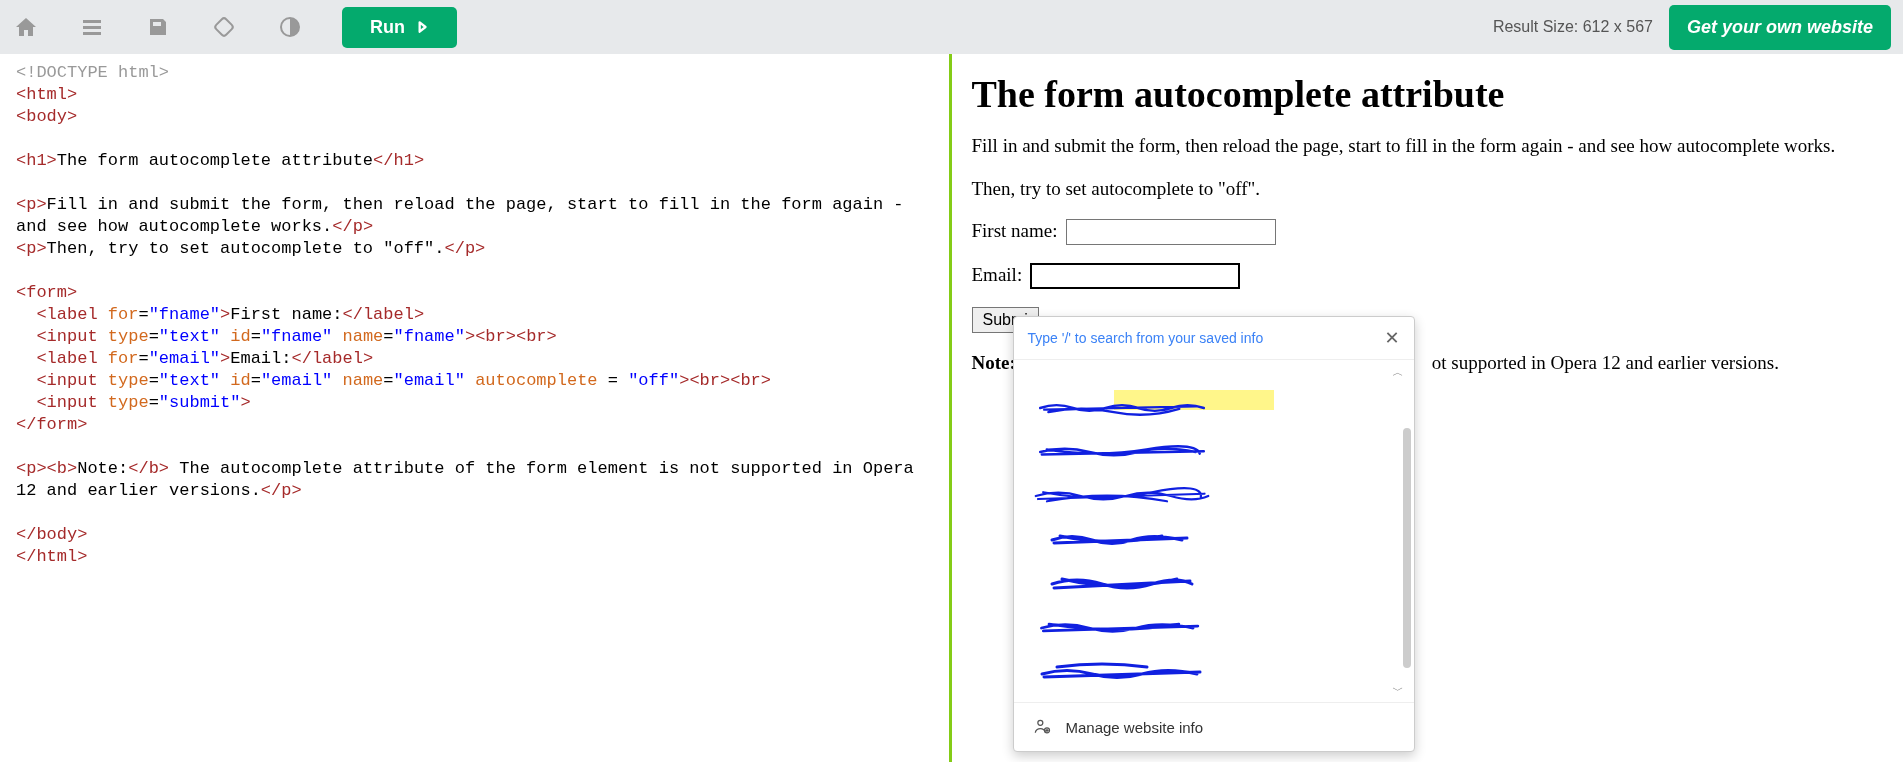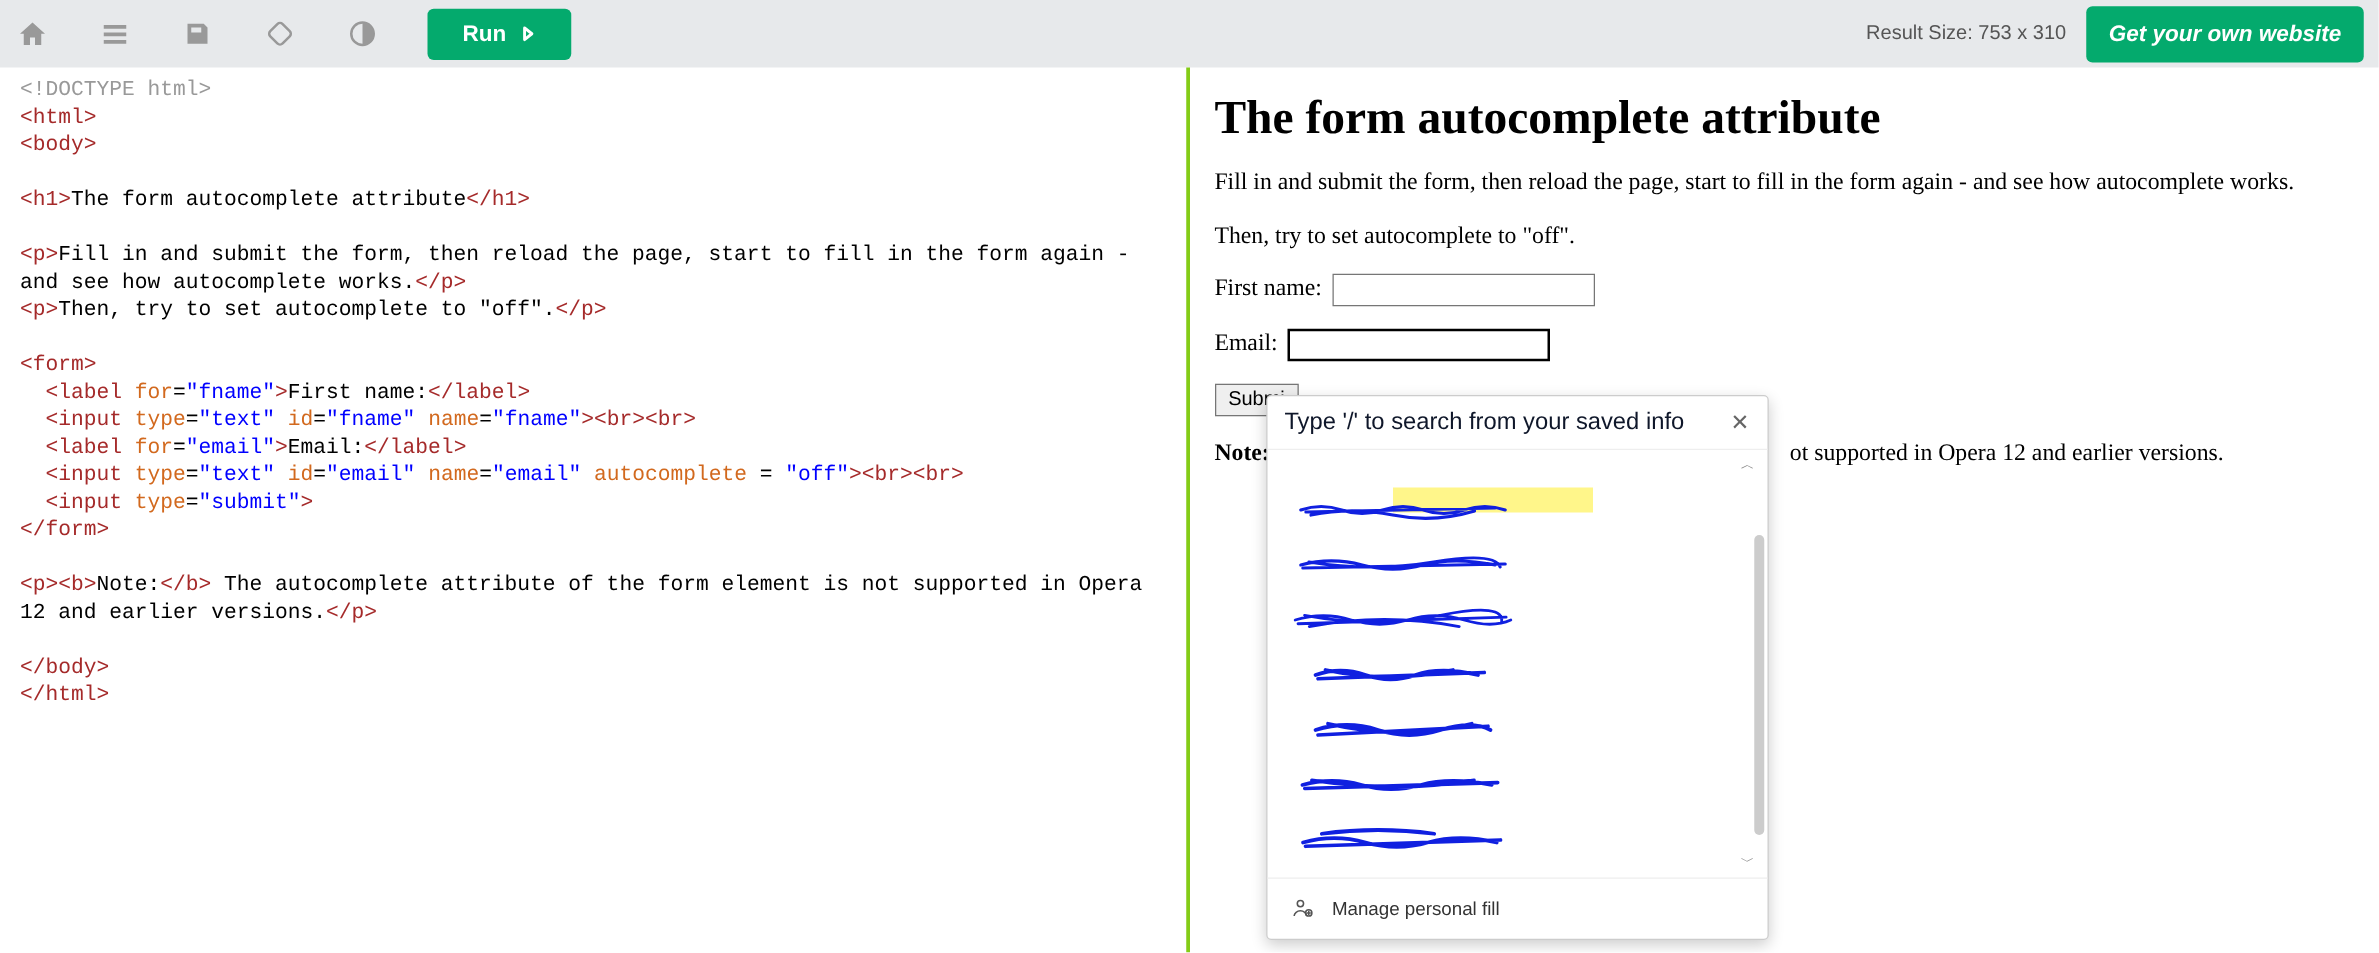--- a/index.html
+++ b/index.html
@@ -28,21 +28,21 @@
 .result-pane label { font-size: 19px; }
 .result-pane input[type=text] { border: 1px solid #767676; height: 26px; width: 210px; margin-left: 4px; font-size: 16px; padding: 2px 4px; }
 .result-pane .form-row { margin-bottom: 18px; }
 .result-pane .email-input { border: 2px solid #000 !important; }
 .submit-btn { border: 1px solid #767676; background: #efefef; padding: 3px 10px; font-size: 16px; cursor: pointer; font-family: Arial, sans-serif; }
 .note-line { font-size: 19px; }
 .note-line b { font-weight: bold; }
 
 .autocomplete-popup { position: absolute; left: 61px; top: 262px; width: 402px; background: #fff; border: 1px solid #ccc; border-radius: 4px; box-shadow: 0 4px 12px rgba(0,0,0,0.2); font-family: Arial, sans-serif; z-index: 10; }
 .ac-header { display: flex; align-items: center; padding: 10px 14px; border-bottom: 1px solid #eee; }
-.ac-hint { color: #0f172a; font-size: 19px; flex: 1; }
+.ac-hint { color: #3b82f6; font-size: 14px; flex: 1; }
 .ac-close { color: #666; cursor: pointer; font-size: 18px; margin-left: 8px; }
 .ac-list { max-height: 300px; overflow-y: auto; padding: 6px 0; position: relative; }
 .ac-item { padding: 8px 18px; cursor: pointer; height: 44px; display: flex; align-items: center; }
 .ac-item svg { width: 180px; height: 26px; }
 .ac-scrollbar { position: absolute; right: 3px; top: 48px; width: 8px; height: 240px; background: #ccc; border-radius: 4px; }
 .ac-footer { border-top: 1px solid #eee; padding: 14px 18px; display: flex; align-items: center; gap: 14px; cursor: pointer; }
 .ac-footer-icon { width: 20px; height: 20px; }
 .ac-footer-text { color: #333; font-size: 15px; }
 
 .scribble { stroke: #1020e0; stroke-width: 3; fill: none; stroke-linecap: round; }
@@ -79,21 +79,21 @@
         </svg>
     </div>
     <button class="run-btn">
       <span>Run</span>
       <svg viewBox="0 0 24 24">
           <path d="M8 4l10 8-10 8z" fill="none" stroke="#fff" stroke-width="4" stroke-linejoin="round" stroke-linecap="round"></path>
         </svg>
     </button>
   </div>
   <div class="toolbar-right">
-    <span class="result-size">Result Size: 753 x 310</span>
+    <span class="result-size">Result Size: 612 x 567</span>
     <button class="get-site-btn">Get your own website</button>
   </div>
 </div>
 
 <div class="main">
   <div class="code-pane"><span class="doctype">&lt;!DOCTYPE html&gt;</span>
 <span class="tag"><span>&lt;</span><span>html</span><span>&gt;</span></span>
 <span class="tag"><span>&lt;</span><span>body</span><span>&gt;</span></span>
 
 <span class="tag"><span>&lt;</span><span>h1</span><span>&gt;</span></span><span>The form autocomplete attribute</span><span class="tag"><span>&lt;/</span><span>h1</span><span>&gt;</span></span>
@@ -181,17 +181,17 @@
         <div class="ac-scrollbar"></div>
       </div>
       <div style="text-align:right;padding:0 10px 4px 0;"><span style="color:#888;font-size:11px;cursor:pointer;">﹀</span></div>
       <div class="ac-footer">
         <svg class="ac-footer-icon" viewBox="0 0 24 24">
             <circle cx="10" cy="7" r="3" fill="none" stroke="#555" stroke-width="1.5"></circle>
             <path d="M4 19c0-3 3-5 6-5s6 2 6 5" fill="none" stroke="#555" stroke-width="1.5"></path>
             <circle cx="18" cy="16" r="3" fill="none" stroke="#555" stroke-width="1.5"></circle>
             <path d="M18 14v4M16 16h4" stroke="#555" stroke-width="1.5"></path>
           </svg>
-        <span class="ac-footer-text">Manage personal fill</span>
+        <span class="ac-footer-text">Manage website info</span>
       </div>
     </div>
   </div>
 </div>
 
 </body></html>

